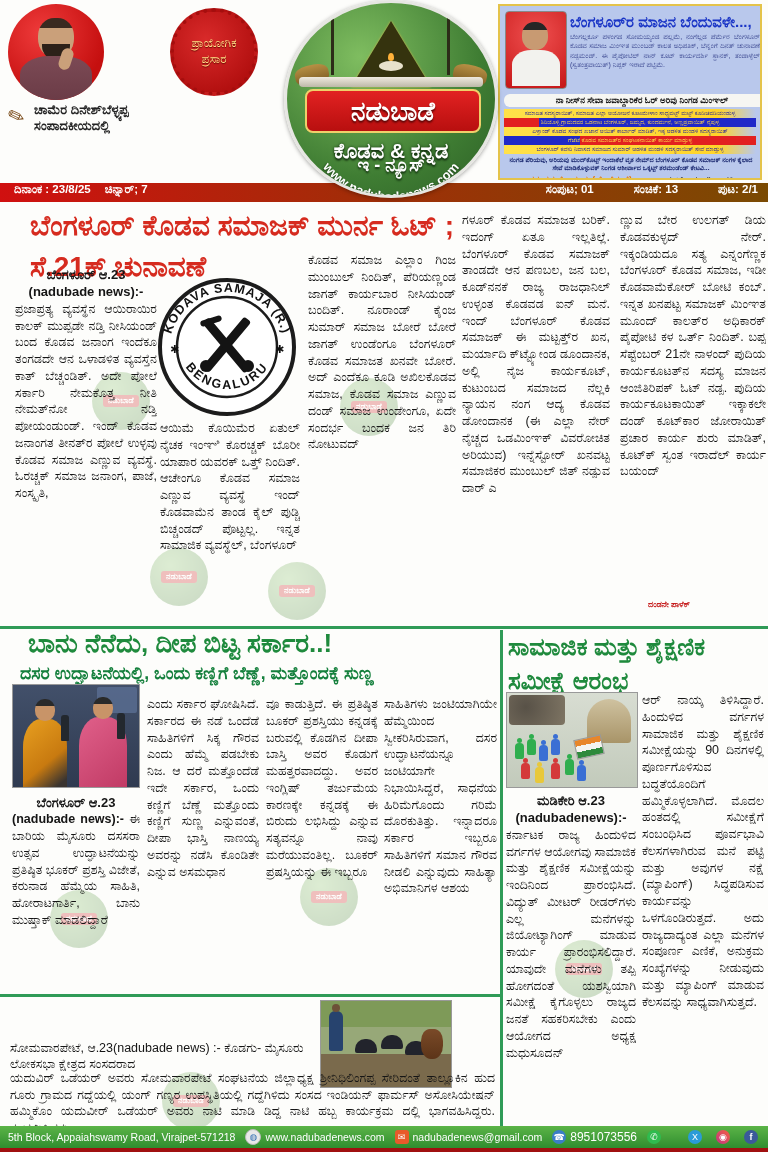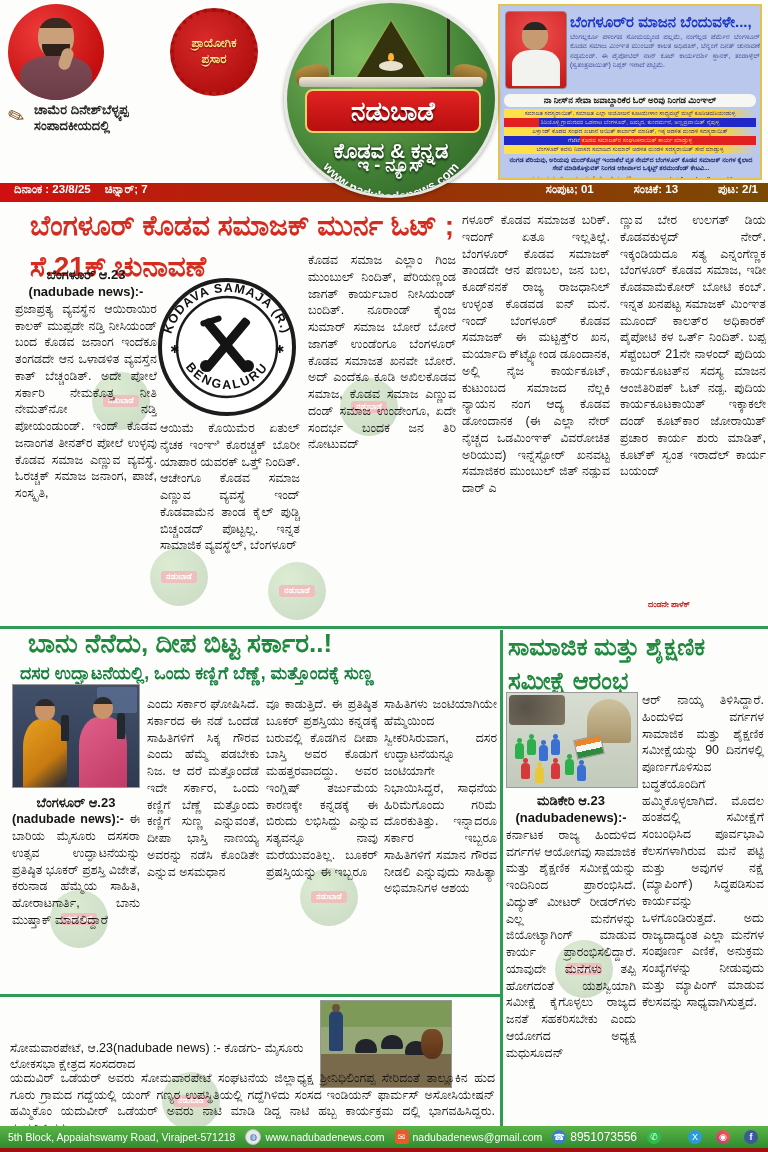--- a/index.html
+++ b/index.html
@@ -13,21 +13,21 @@
      background:linear-gradient(#3a2a20 0 26%,#caa07a 26%);}
   .ed-beard{position:absolute;left:34px;top:40px;width:28px;height:16px;border-radius:0 0 14px 14px;background:#2d2119;}
   .ed-body{position:absolute;left:12px;top:52px;width:72px;height:46px;border-radius:40% 40% 0 0;
      background:linear-gradient(#7c4a55,#6a3b46);}
   .ed-hand{position:absolute;left:52px;top:44px;width:12px;height:22px;border-radius:6px;background:#caa07a;transform:rotate(18deg);}
   .editor-caption{left:6px;top:102px;width:210px;font-size:13px;font-weight:bold;color:#222;line-height:1.25;}
   .pen{position:absolute;left:2px;top:2px;font-size:20px;color:#7a4a18;transform:rotate(-20deg);}
   .editor-caption .cap{margin-left:28px;display:block;}
   .badge{left:170px;top:8px;width:80px;height:80px;border-radius:50%;background:radial-gradient(circle at 40% 35%,#d92a2a,#b31010 75%);
      border:4px dotted #a50e0e;display:flex;flex-direction:column;align-items:center;justify-content:center;
-     color:#ffdf86;font-weight:bold;font-size:12px;line-height:1.3;text-shadow:0 1px 1px #6d0606;}
+     color:#ffdf86;font-weight:normal;font-size:12px;line-height:1.3;text-shadow:0 1px 1px #6d0606;}
   
   .logo{left:284px;top:0px;width:212px;height:196px;}
   .logo-circle{position:absolute;left:0;top:0;width:208px;height:192px;border-radius:50%;
      background:radial-gradient(circle at 35% 28%,#7fbd60,#3f7d33 62%,#2c5f26);
      border:3px solid #e6e6e2;box-shadow:0 1px 4px rgba(0,0,0,.35);overflow:hidden;}
   .logo-tri{position:absolute;left:64px;top:18px;width:0;height:0;
      border-left:40px solid transparent;border-right:40px solid transparent;border-bottom:66px solid #35330e;
      filter:drop-shadow(0 0 1px #cdb84a);}
   .logo-lamp{position:absolute;left:92px;top:58px;width:24px;height:10px;border-radius:50%;background:#e8e2cc;}
   .logo-flame{position:absolute;left:101px;top:50px;width:6px;height:8px;border-radius:50% 50% 50% 50%/60% 60% 40% 40%;background:#ffb23a;}
@@ -46,21 +46,21 @@
   .logo-site{position:absolute;left:0;top:0;width:208px;height:192px;}
   
   .adbox{left:498px;top:4px;width:264px;height:176px;background:#b9c8ec;border:2px solid #e4c34a;box-sizing:border-box;overflow:hidden;}
   .ad-photo{position:absolute;left:5px;top:5px;width:60px;height:76px;background:radial-gradient(circle at 50% 30%,#f05050,#c51616);
      border:1px solid #888;border-radius:4px;overflow:hidden;}
   .adp-head{position:absolute;left:16px;top:10px;width:26px;height:28px;border-radius:46%;background:linear-gradient(#262626 0 30%,#c89a72 30%);}
   .adp-shirt{position:absolute;left:6px;top:38px;width:48px;height:36px;border-radius:40% 40% 0 0;background:#f2f2ee;}
   .ad-title{position:absolute;left:70px;top:7px;width:190px;color:#1a35c6;font-weight:bold;font-size:15px;}
   .ad-intro{position:absolute;left:70px;top:26px;width:190px;color:#333f8a;font-size:7px;line-height:1.35;text-align:justify;}
   .ad-strip{position:absolute;left:4px;top:88px;width:252px;height:13px;background:#f6f6f2;border-radius:6px;
-     font-size:8.5px;font-weight:bold;color:#111;display:flex;align-items:center;justify-content:center;white-space:nowrap;overflow:hidden;}
+     font-size:8.5px;font-weight:bold;color:#111;display:flex;align-items:center;justify-content:center;white-space:nowrap;overflow:hidden;padding-left:12px;}
   .rb{position:absolute;left:4px;width:252px;height:9px;font-size:6px;line-height:9px;white-space:nowrap;overflow:hidden;text-align:center;}
   .rb-y{background:linear-gradient(90deg,#ffe14a,#ffd42a 85%,transparent);color:#21219a;}
   .rb-b{background:linear-gradient(90deg,#e22020 0 14%,#2028c8 14%);color:#ffd84a;}
   .rb-r{background:linear-gradient(90deg,#2028c8 0 30%,#e22020 30%);color:#ffe14a;}
   .ad-appeal{position:absolute;left:6px;top:152px;width:250px;font-size:6.5px;font-weight:bold;color:#18266e;text-align:center;line-height:1.3;}
   .ad-cand{position:absolute;left:10px;top:131px;font-size:9.5px;font-weight:bold;color:#e07a14;}
   .ad-role{position:absolute;left:156px;top:132px;font-size:7.5px;font-weight:bold;color:#222;}
   
   .datebar{left:0;top:183px;width:768px;height:19px;
      background:linear-gradient(90deg,#d01010,#a32c08 45%,#7a4a02);display:flex;align-items:flex-start;

